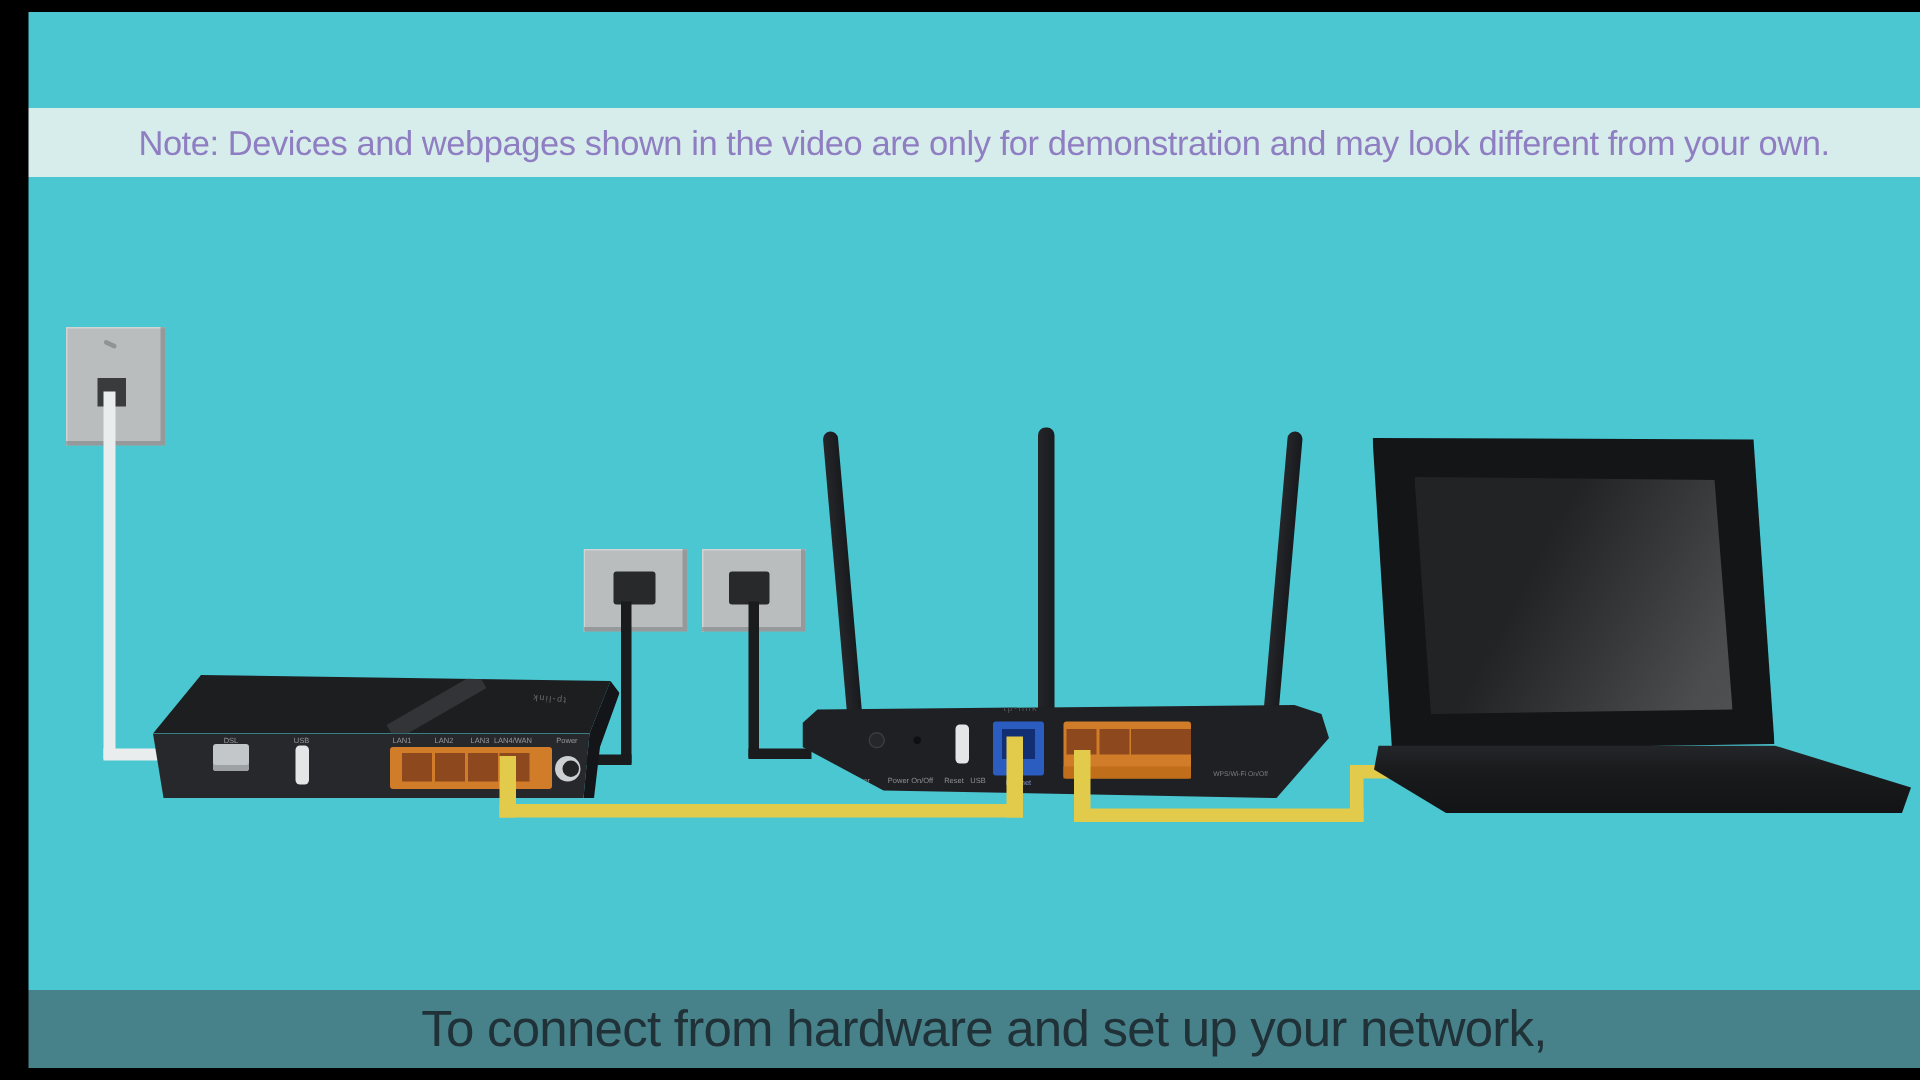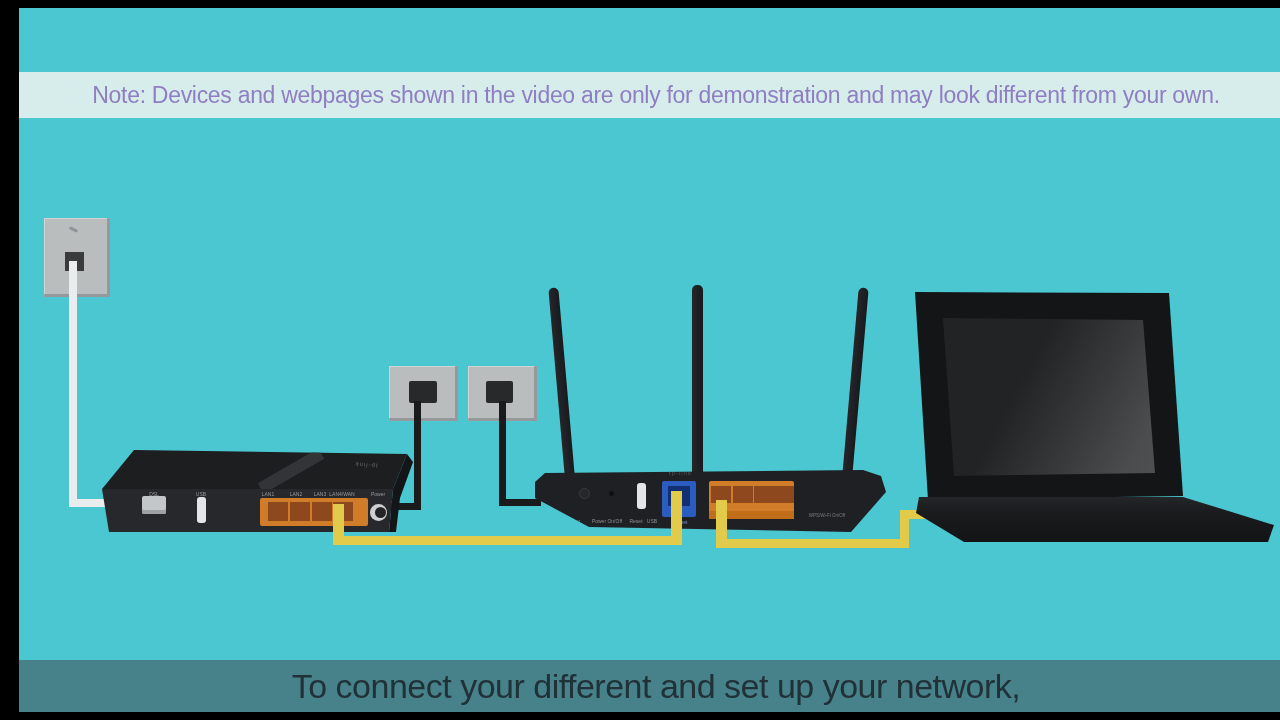--- a/index.html
+++ b/index.html
@@ -153,20 +153,20 @@
   <div class="abs laptop-lid">
     <div class="abs laptop-screen"></div>
   </div>
   <div class="abs laptop-base"></div>
 
   <div class="abs note-banner">
     <span>Note: Devices and webpages shown in the video are only for demonstration and may look different from your own.</span>
   </div>
 
   <div class="abs caption-band">
-    <span>To connect your different and set up your network,</span>
+    <span>To connect from hardware and set up your network,</span>
   </div>
 
   <div class="abs bar-top"></div>
   <div class="abs bar-bottom"></div>
   <div class="abs bar-left"></div>
 
 </div>
 
 </body></html>

